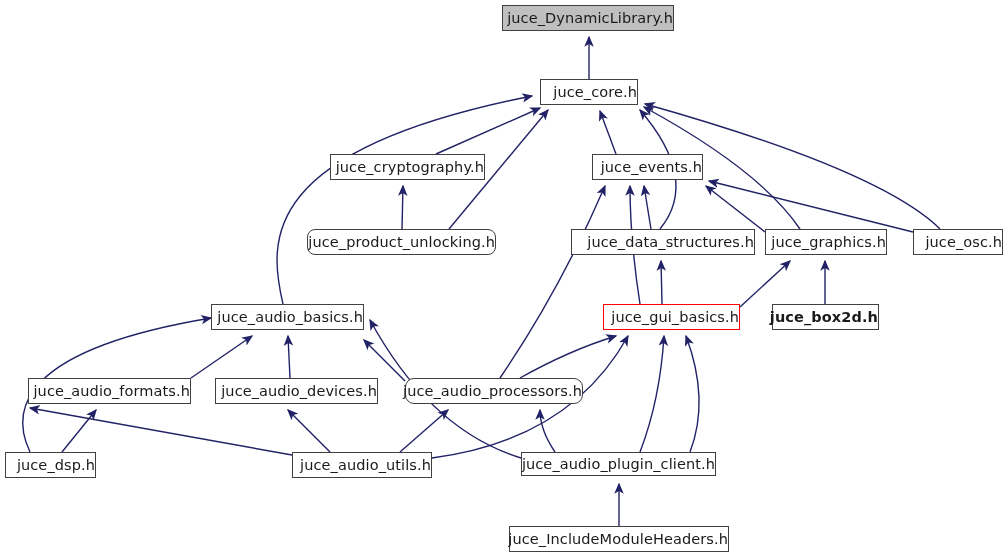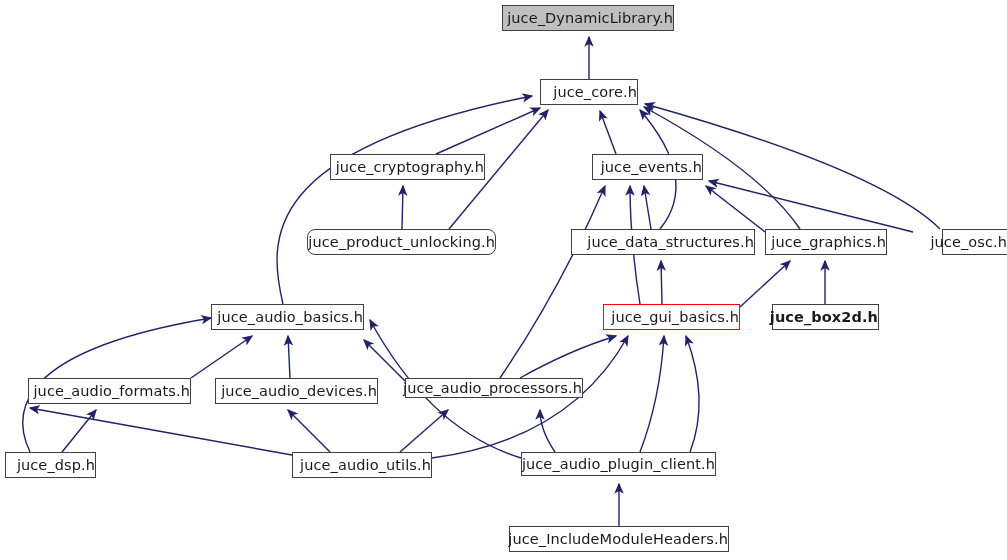--- a/index.html
+++ b/index.html
@@ -112,39 +112,39 @@
       </div>
       <div class="node-box" style="left: 307px; top: 229px; width: 189px; height: 26px; border-radius: 8px;">
         <span class="node-label">juce_product_unlocking.h</span>
       </div>
       <div class="node-box" style="left: 571px; top: 229px; width: 184px; height: 26px;">
         <span class="node-label">juce_data_structures.h</span>
       </div>
       <div class="node-box" style="left: 765px; top: 229px; width: 122px; height: 26px; padding-left: 40px;">
         <span class="node-label">juce_graphics.h</span>
       </div>
-      <div class="node-box" style="left: 942px; top: 229px; width: 66px; height: 26px;">
+      <div class="node-box" style="left: 913px; top: 229px; width: 90px; height: 26px;">
         <span class="node-label">juce_osc.h</span>
       </div>
       <div class="node-box" style="left: 211px; top: 304px; width: 153px; height: 26px;">
         <span class="node-label">juce_audio_basics.h</span>
       </div>
       <div class="node-box highlight" style="left: 603px; top: 304px; width: 137px; height: 26px;">
         <span class="node-label">juce_gui_basics.h</span>
       </div>
       <div class="node-box" style="left: 772px; top: 304px; width: 107px; height: 26px; font-weight: bold;">
         <span class="node-label">juce_box2d.h</span>
       </div>
       <div class="node-box" style="left: 28px; top: 378px; width: 163px; height: 26px;">
         <span class="node-label">juce_audio_formats.h</span>
       </div>
       <div class="node-box" style="left: 215px; top: 378px; width: 163px; height: 26px;">
         <span class="node-label">juce_audio_devices.h</span>
       </div>
-      <div class="node-box" style="left: 405px; top: 378px; width: 178px; height: 20px;">
+      <div class="node-box" style="left: 405px; top: 378px; width: 178px; height: 26px; border-radius: 9px;">
         <span class="node-label">juce_audio_processors.h</span>
       </div>
       <div class="node-box" style="left: 5px; top: 452px; width: 91px; height: 26px;">
         <span class="node-label">juce_dsp.h</span>
       </div>
       <div class="node-box" style="left: 292px; top: 452px; width: 140px; height: 26px; padding-left: 32px;">
         <span class="node-label">juce_audio_utils.h</span>
       </div>
       <div class="node-box" style="left: 521px; top: 452px; width: 195px; height: 24px;">
         <span class="node-label">juce_audio_plugin_client.h</span>

